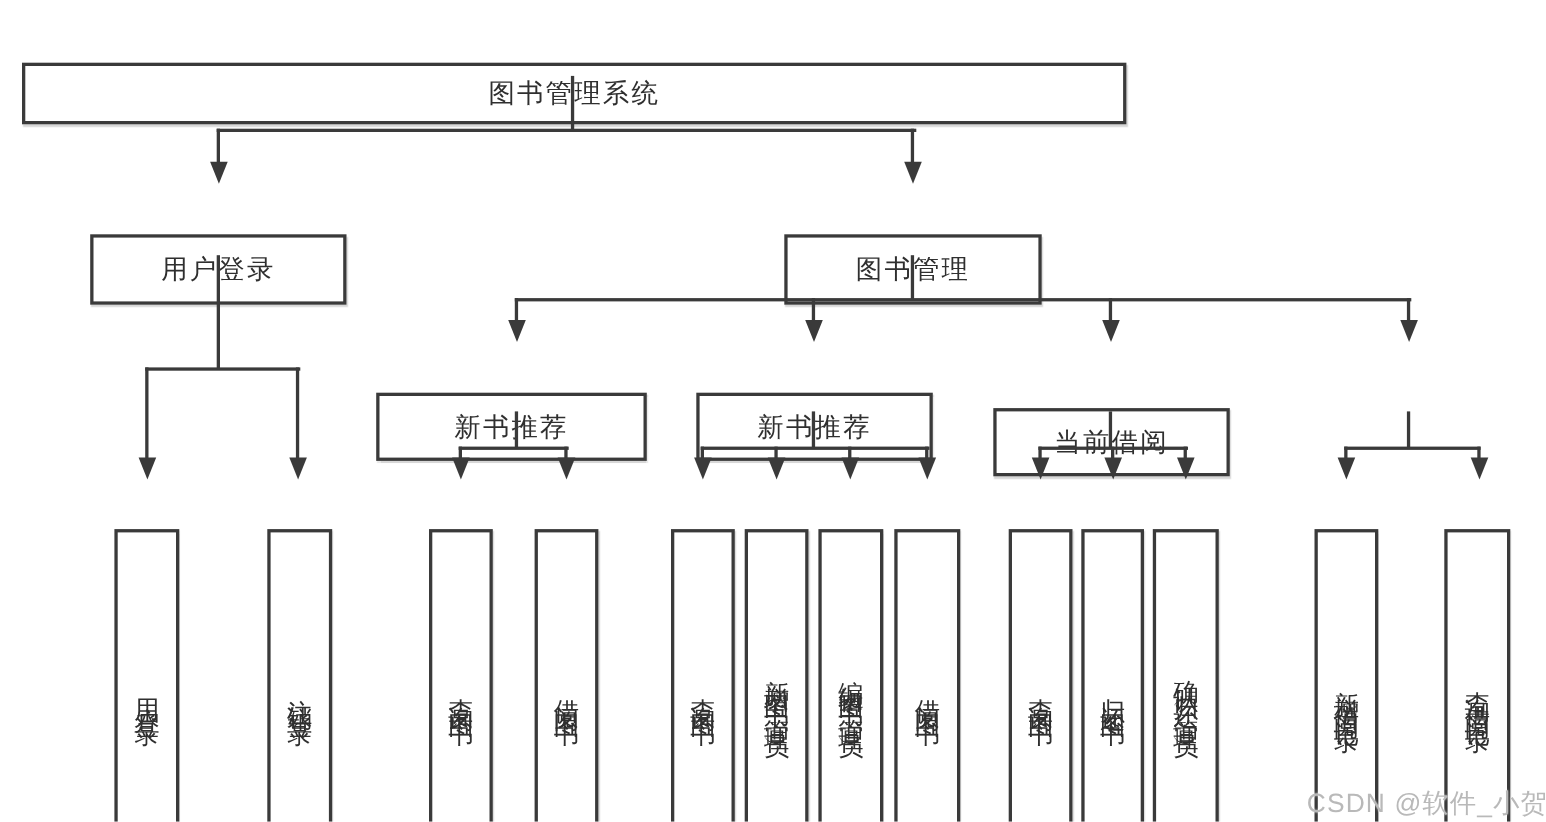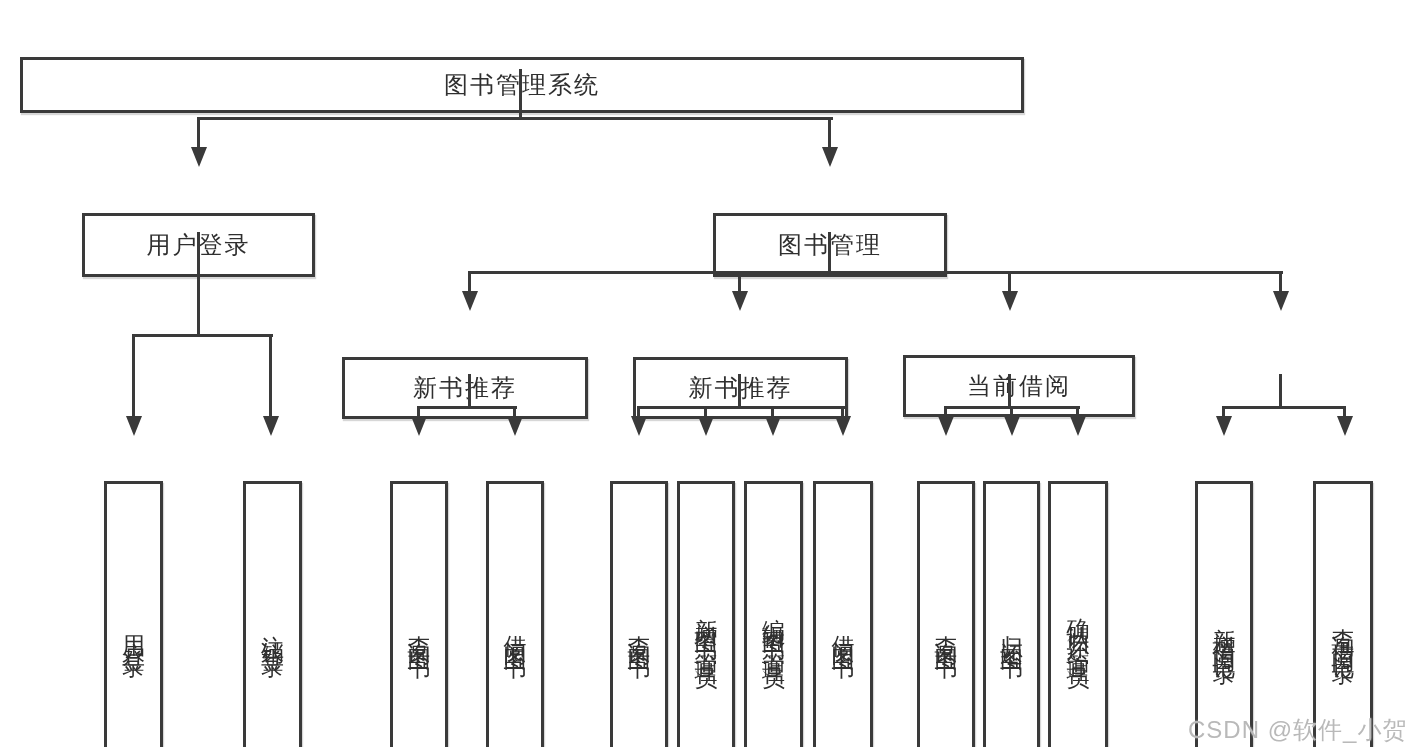--- a/index.html
+++ b/index.html
@@ -68,21 +68,21 @@
   <div class="arr" style="left:1002px;top:291px"></div>
   <div class="vl" style="left:1279px;top:271px;height:23px"></div>
   <div class="arr" style="left:1273px;top:291px"></div>
 
   <div class="box h" style="left:342px;top:313px;width:246px;height:62px">
     <span>新书推荐</span>
   </div>
   <div class="box h" style="left:633px;top:313px;width:215px;height:62px">
     <span>新书推荐</span>
   </div>
-  <div class="box h" style="left:903px;top:311px;width:232px;height:62px">
+  <div class="box h" style="left:903px;top:327px;width:215px;height:62px">
     <span>当前借阅</span>
   </div>
 
   <div class="vl" style="left:468px;top:374px;height:34px"></div>
   <div class="hl" style="left:417px;top:406px;width:100px"></div>
   <div class="vl" style="left:417px;top:406px;height:13px"></div>
   <div class="arr" style="left:411px;top:416px"></div>
   <div class="vl" style="left:513px;top:406px;height:13px"></div>
   <div class="arr" style="left:507px;top:416px"></div>
 

